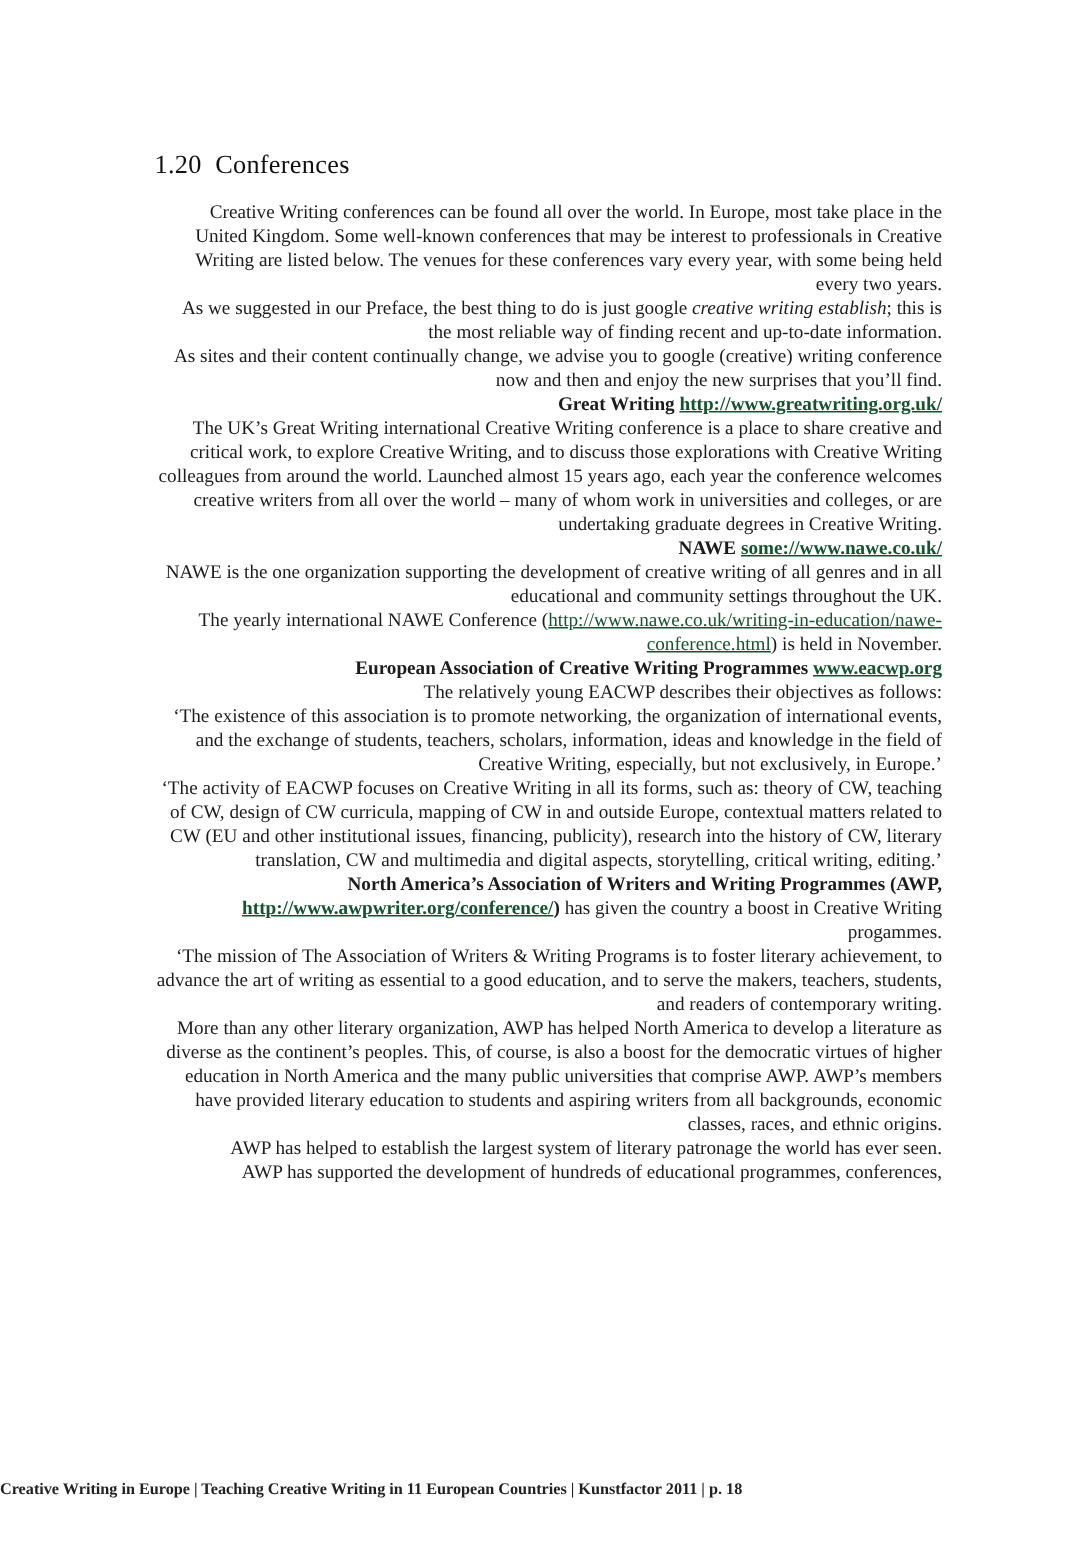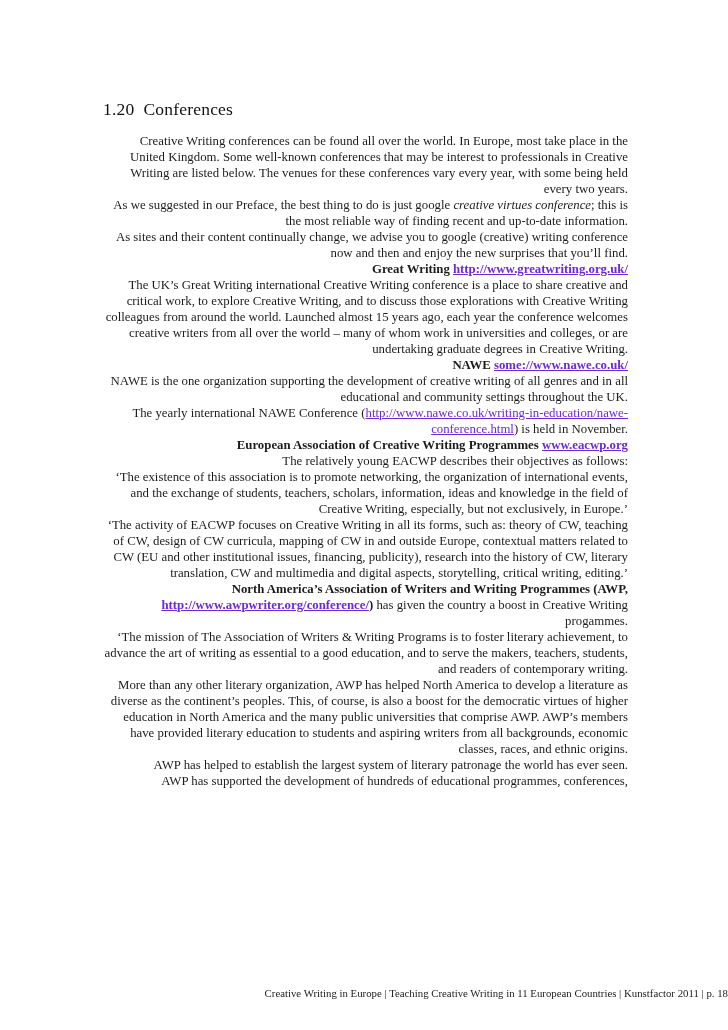--- a/index.html
+++ b/index.html
@@ -24,46 +24,47 @@
     color: #111111;
     letter-spacing: 0.2px;
   }
   h1.heading .num { margin-right: 9px; }
   p { margin: 0; text-align: right; }
   .gap  { }
   .gap2 { margin-top: 32px; }
   .bold { font-weight: 700; }
   .it   { font-style: italic; }
   a.lnk {
-    color: #6d28d9;
+    color: #14532d;
     text-decoration: underline;
     overflow-wrap: anywhere;
     cursor: pointer;
   }
   a.lnk.bold { font-weight: 700; }
   .footer {
     position: absolute;
     left: 0;
     right: 0;
     top: 986px;
-    text-align: right;
+    text-align: left;
     font-size: 10.8px;
     line-height: 14px;
     color: #222222;
+    font-weight: bold;
   }
 </style>
 </head>
 <body>
 
 <div class="page">
 
   <h1 class="heading"><span class="num">1.20</span><span>Conferences</span></h1>
 
   <p><span>Creative Writing conferences can be found all over the world. In Europe, most take place in the United Kingdom. Some well-known conferences that may be interest to professionals in Creative Writing are listed below. The venues for these conferences vary every year, with some being held every two years.</span></p>
-  <p><span>As we suggested in our Preface, the best thing to do is just google </span><span class="it">creative virtues conference</span><span>; this is the most reliable way of finding recent and up-to-date information.</span></p>
+  <p><span>As we suggested in our Preface, the best thing to do is just google </span><span class="it">creative writing establish</span><span>; this is the most reliable way of finding recent and up-to-date information.</span></p>
 
   <p class="gap"><span>As sites and their content continually change, we advise you to google (creative) writing conference now and then and enjoy the new surprises that you’ll find.</span></p>
 
   <p class="gap"><span class="bold">Great Writing </span><a class="lnk bold">http://www.greatwriting.org.uk/</a></p>
   <p><span>The UK’s Great Writing international Creative Writing conference is a place to share creative and critical work, to explore Creative Writing, and to discuss those explorations with Creative Writing colleagues from around the world. Launched almost 15 years ago, each year the conference welcomes creative writers from all over the world – many of whom work in universities and colleges, or are undertaking graduate degrees in Creative Writing.</span></p>
 
   <p class="gap"><span class="bold">NAWE </span><a class="lnk bold">some://www.nawe.co.uk/</a></p>
   <p><span>NAWE is the one organization supporting the development of creative writing of all genres and in all educational and community settings throughout the UK.</span></p>
   <p><span>The yearly international NAWE Conference (</span><a class="lnk">http://www.nawe.co.uk/writing-in-education/nawe-conference.html</a><span>) is held in November.</span></p>
 

